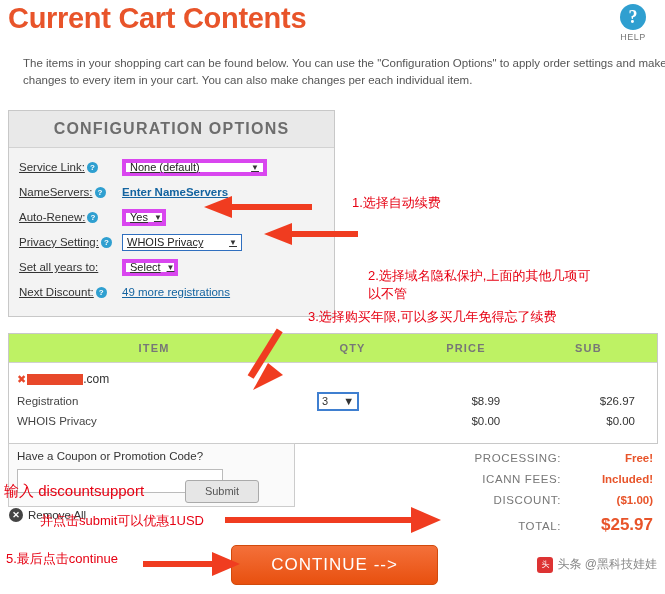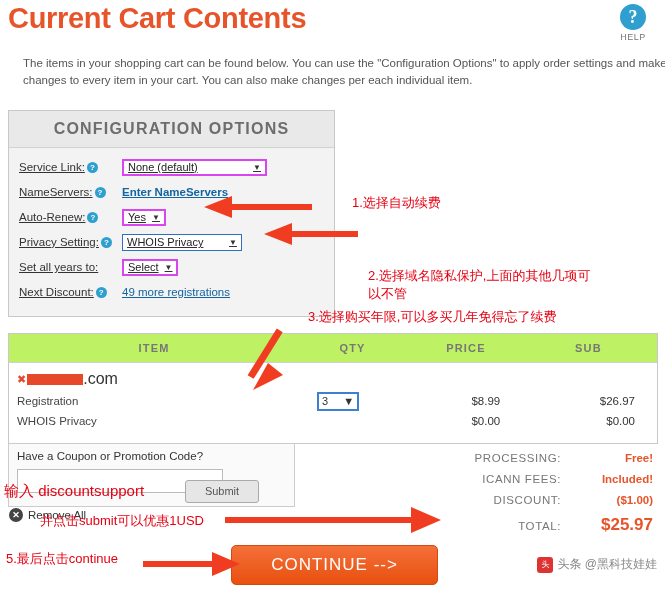--- a/index.html
+++ b/index.html
@@ -42,21 +42,21 @@
   }
   .config-body{padding:8px 10px 10px 10px;background:#f3f3f3;text-decoration:underline;}
   .crow{display:flex;align-items:center;height:22px;margin-bottom:3px;}
   .clabel{width:103px;font-size:11.5px;color:#333;}
   .qmark{
     display:inline-block;width:11px;height:11px;border-radius:50%;
     background:#2f9fd0;color:#fff;font-size:8px;font-weight:bold;
     line-height:11px;text-align:center;vertical-align:middle;margin-left:2px;
   }
   .selbox{
-    border:2px solid #d946ef;background:#fff;font-size:11px;color:#222;
+    border:4px solid #d946ef;background:#fff;font-size:11px;color:#222;
     padding:2px 4px;display:inline-flex;align-items:center;height:17px;
     box-sizing:border-box;
   }
   .selbox .caret{margin-left:6px;font-size:8px;color:#333;}
   .sel-service{width:145px;justify-content:space-between;}
   .sel-renew{width:44px;justify-content:space-between;}
   .sel-privacy{width:120px;justify-content:space-between;border:1px solid #2f6fbf;}
   .sel-years{width:56px;justify-content:space-between;}
   .link{color:#1464a0;text-decoration:underline;font-size:11.5px;font-weight:bold;}
   .link2{color:#1464a0;text-decoration:underline;font-size:11.5px;}
@@ -69,21 +69,21 @@
     display:flex;background:#bef264;border-bottom:1px solid #d0d0d0;
     color:#777;font-size:11px;letter-spacing:1.2px;font-weight:bold;
     height:28px;align-items:center;
   }
   .ch-item{width:290px;text-align:center;}
   .ch-qty{width:107px;text-align:center;}
   .ch-price{width:120px;text-align:center;}
   .ch-sub{width:125px;text-align:center;}
   .cart-body{padding:6px 0 0 0;position:relative;height:74px;}
   .dom-row{display:flex;align-items:center;padding:0 0 2px 8px;height:20px;}
-  .dom-name{font-size:16px;color:#333;}
+  .dom-name{font-size:12px;color:#333;}
   .dom-redact{
     display:inline-block;width:56px;height:11px;background:#e8482a;
     vertical-align:middle;margin-right:0px;
   }
   .star{color:#e8482a;font-size:11px;margin-right:1px;}
   .line-row{display:flex;align-items:center;height:20px;}
   .lr-item{width:290px;padding-left:8px;font-size:11.5px;color:#444;}
   .lr-qty{width:107px;text-align:center;}
   .lr-price{width:120px;text-align:right;padding-right:18px;font-size:11.5px;color:#333;}
   .lr-sub{width:125px;text-align:right;padding-right:22px;font-size:11.5px;color:#333;}

